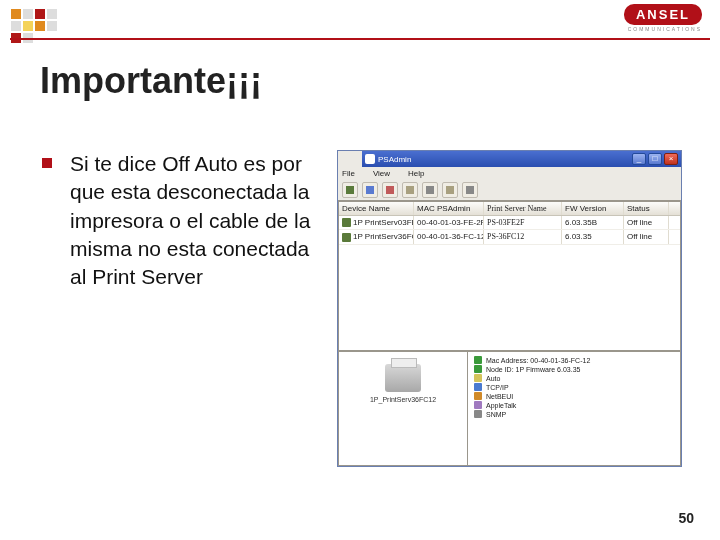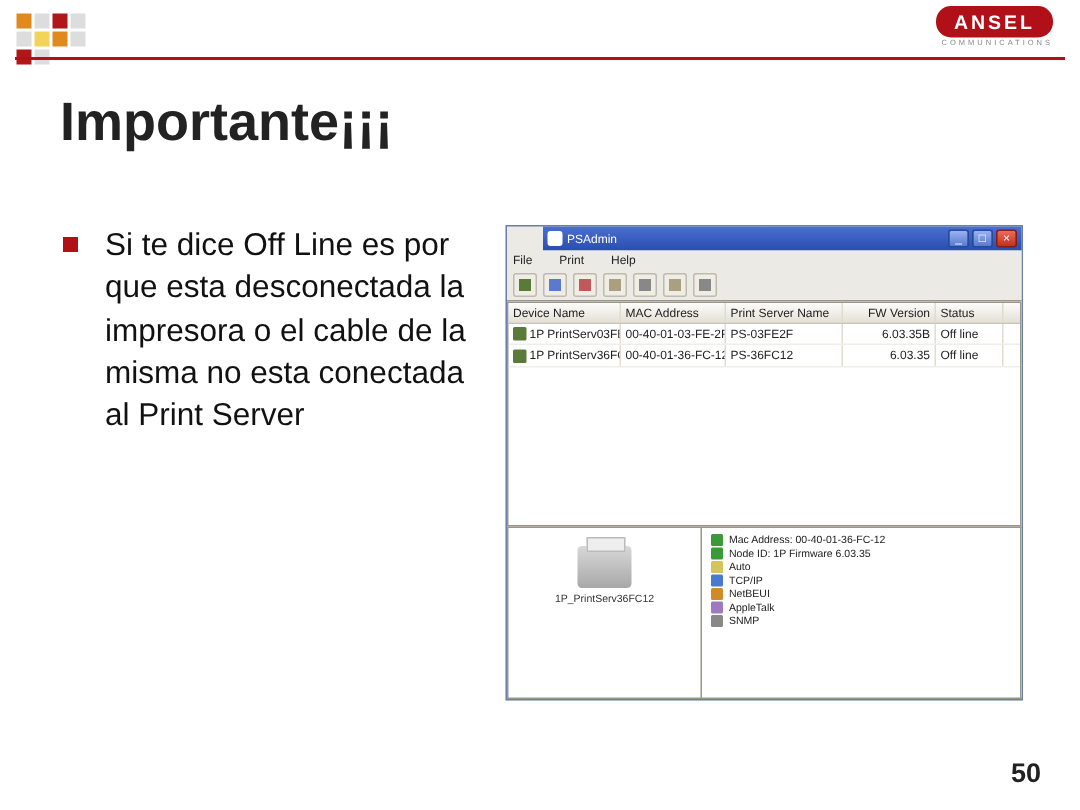--- a/index.html
+++ b/index.html
@@ -103,21 +103,21 @@
   .titlebar .icon { width: 10px; height: 10px; background: #fff; border-radius: 2px; margin-right: 3px; display:inline-block; }
   .titlebar .spacer { flex: 1; }
   .wbtn { width: 14px; height: 12px; background: linear-gradient(#9ab2f0,#5a7ad0); border: 1px solid #244a9a; border-radius: 2px; margin-left: 2px; font-size: 8px; text-align: center; line-height: 10px; color: #fff; }
   .wbtn.close { background: linear-gradient(#f06a5a,#c0321e); border-color: #802010; }
   .menubar { background: #eceae4; padding: 2px 4px; display: flex; gap: 18px; }
   .toolbar { background: #eceae4; padding: 2px 4px; display: flex; gap: 4px; border-bottom: 1px solid #9a968c; }
   .tbtn { width: 16px; height: 16px; border: 1px solid #bfbab0; background: #f0ede4; border-radius: 2px; display:inline-flex; align-items:center; justify-content:center; }
   .table-wrap { background: #fff; height: 150px; border: 1px solid #9a968c; margin: 0; overflow: hidden; }
   .thead { display: flex; background: linear-gradient(#fcfcfa,#e4e0d6); border-bottom: 1px solid #c8c4b8; }
   .th, .td { padding: 2px 3px; border-right: 1px solid #e0dcd0; white-space: nowrap; overflow: hidden; }
-  .c1 { width: 75px; } .c2 { width: 70px; } .c3 { width: 78px; } .c4 { width: 62px; text-align: right; } .c5 { width: 45px; }
+  .c1 { width: 75px; } .c2 { width: 70px; } .c3 { width: 78px; font-family: Liberation Serif, serif; } .c4 { width: 62px; } .c5 { width: 45px; }
   .trow { display: flex; border-bottom: 1px solid #f0eee8; }
   .trow .ico { display:inline-block; width:9px; height:9px; background:#5a7a3a; border-radius:1px; margin-right:2px; vertical-align:middle; }
   .bottom {
     display: flex;
     height: 115px;
     border-top: 1px solid #9a968c;
   }
   .bleft {
     width: 130px;
     background: #fff;
@@ -146,21 +146,21 @@
   .pico { width: 8px; height: 8px; display: inline-block; border-radius: 1px; }
   .pico.g { background: #3a9a3a; }
   .pico.o { background: #d08a2a; }
   .pico.b { background: #4a7ad0; }
   .pico.p { background: #a07ac0; }
   .pico.y { background: #d4c45a; }
   .pico.gr { background: #888; }
   .pagenum {
     position: absolute;
     right: 26px; bottom: 14px;
-    font-size: 18px; font-weight: bold; color: #222; margin-top: 32px;
+    font-size: 14px; font-weight: bold; color: #222; margin-top: 32px;
   }
 </style>
 </head>
 <body>
 
 <div class="header">
   <div class="logo-squares">
     <span class="sq o"></span>
       <span class="sq lg"></span>
       <span class="sq r"></span>
@@ -178,34 +178,34 @@
   </div>
 </div>
 <div class="hr"></div>
 
 <h1 class="title">Importante¡¡¡</h1>
 
 <div class="body">
   <div class="bullet-col">
     <div class="bullet"></div>
   </div>
-  <div class="text-col">Si te dice Off Line es por que esta desconectada la impresora o el cable de la misma no esta conectada al Print Server</div>
+  <div class="text-col">Si te dice Off Auto es por que esta desconectada la impresora o el cable de la misma no esta conectada al Print Server</div>
 
   <div class="win">
     <div class="titlebar">
       <span class="icon"></span>
       <span>PSAdmin</span>
       <span class="spacer"></span>
       <span class="wbtn">_</span>
       <span class="wbtn">□</span>
       <span class="wbtn close">×</span>
     </div>
     <div class="menubar">
       <span>File</span>
-      <span>Print</span>
+      <span>View</span>
       <span>Help</span>
     </div>
     <div class="toolbar">
       <span class="tbtn">
           <span style="width:8px;height:8px;background:#5a7a3a;"></span>
         </span>
       <span class="tbtn">
           <span style="width:8px;height:8px;background:#5a7ad0;"></span>
         </span>
       <span class="tbtn">
@@ -220,21 +220,21 @@
       <span class="tbtn">
           <span style="width:8px;height:8px;background:#a8a080;"></span>
         </span>
       <span class="tbtn">
           <span style="width:8px;height:8px;background:#888;"></span>
         </span>
     </div>
     <div class="table-wrap">
       <div class="thead">
         <div class="th c1">Device Name</div>
-        <div class="th c2">MAC Address</div>
+        <div class="th c2">MAC PSAdmin</div>
         <div class="th c3">Print Server Name</div>
         <div class="th c4">FW Version</div>
         <div class="th c5">Status</div>
       </div>
       <div class="trow">
         <div class="td c1"><span class="ico"></span><span>1P PrintServ03FE2F</span></div>
         <div class="td c2">00-40-01-03-FE-2F</div>
         <div class="td c3">PS-03FE2F</div>
         <div class="td c4">6.03.35B</div>
         <div class="td c5">Off line</div>

